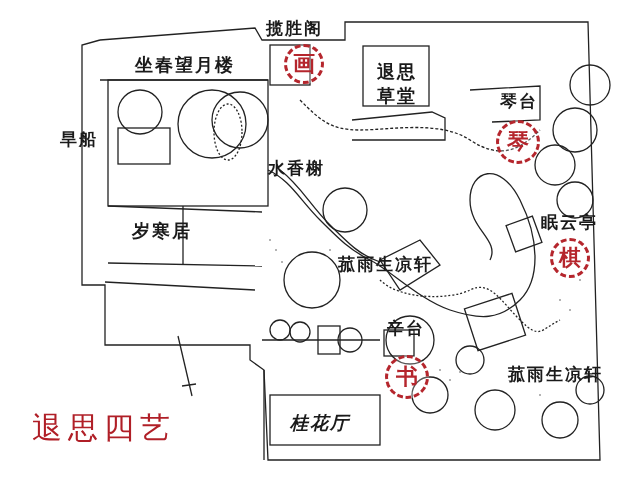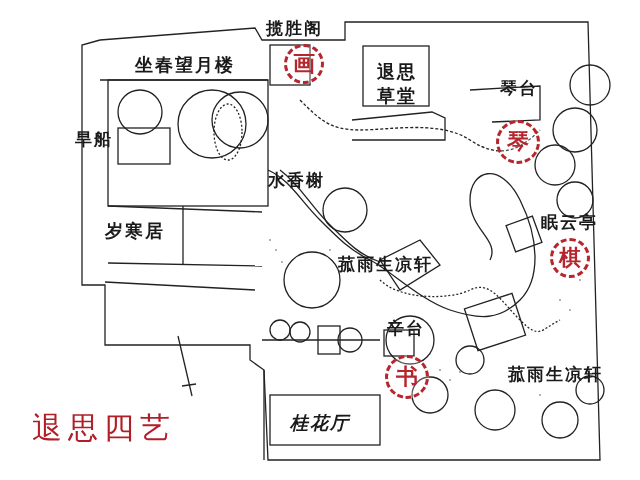--- a/index.html
+++ b/index.html
@@ -96,25 +96,25 @@
       <circle cx="450" cy="380" r="0.8"></circle>
       <circle cx="460" cy="372" r="0.8"></circle>
     <circle cx="330" cy="250" r="0.8"></circle>
       <circle cx="520" cy="380" r="0.8"></circle>
       <circle cx="540" cy="395" r="0.8"></circle>
   </g>
 </svg>
 
 <div class="label" style="left:266px;top:20px;">揽胜阁</div>
 <div class="label big" style="left:125px;top:56px;margin-left:10px;">坐春望月楼</div>
-<div class="label" style="left:75px;top:131px;">旱船</div>
+<div class="label" style="left:60px;top:131px;">旱船</div>
 <div class="label big stack" style="left:377px;top:52px;">退思草堂</div>
-<div class="label" style="left:500px;top:80px;">琴台</div>
-<div class="label" style="left:268px;top:172px;">水香榭</div>
-<div class="label big" style="left:105px;top:222px;">岁寒居</div>
+<div class="label" style="left:500px;top:93px;">琴台</div>
+<div class="label" style="left:268px;top:160px;">水香榭</div>
+<div class="label big" style="left:132px;top:222px;">岁寒居</div>
 <div class="label" style="left:541px;top:214px;">眠云亭</div>
 <div class="label" style="left:338px;top:256px;">菰雨生凉轩</div>
 <div class="label" style="left:387px;top:320px;">辛台</div>
 <div class="label" style="left:508px;top:366px;text-align:right;">菰雨生凉轩</div>
 <div class="label big" style="left:290px;top:414px;font-style:italic;">桂花厅</div>
 
 <div class="art-badge" style="left:284px;top:44px;">画</div>
 <div class="art-badge" style="left:496px;top:120px;width:44px;height:44px;">琴</div>
 <div class="art-badge" style="left:550px;top:238px;">棋</div>
 <div class="art-badge" style="left:385px;top:355px;width:44px;height:44px;">书</div>

